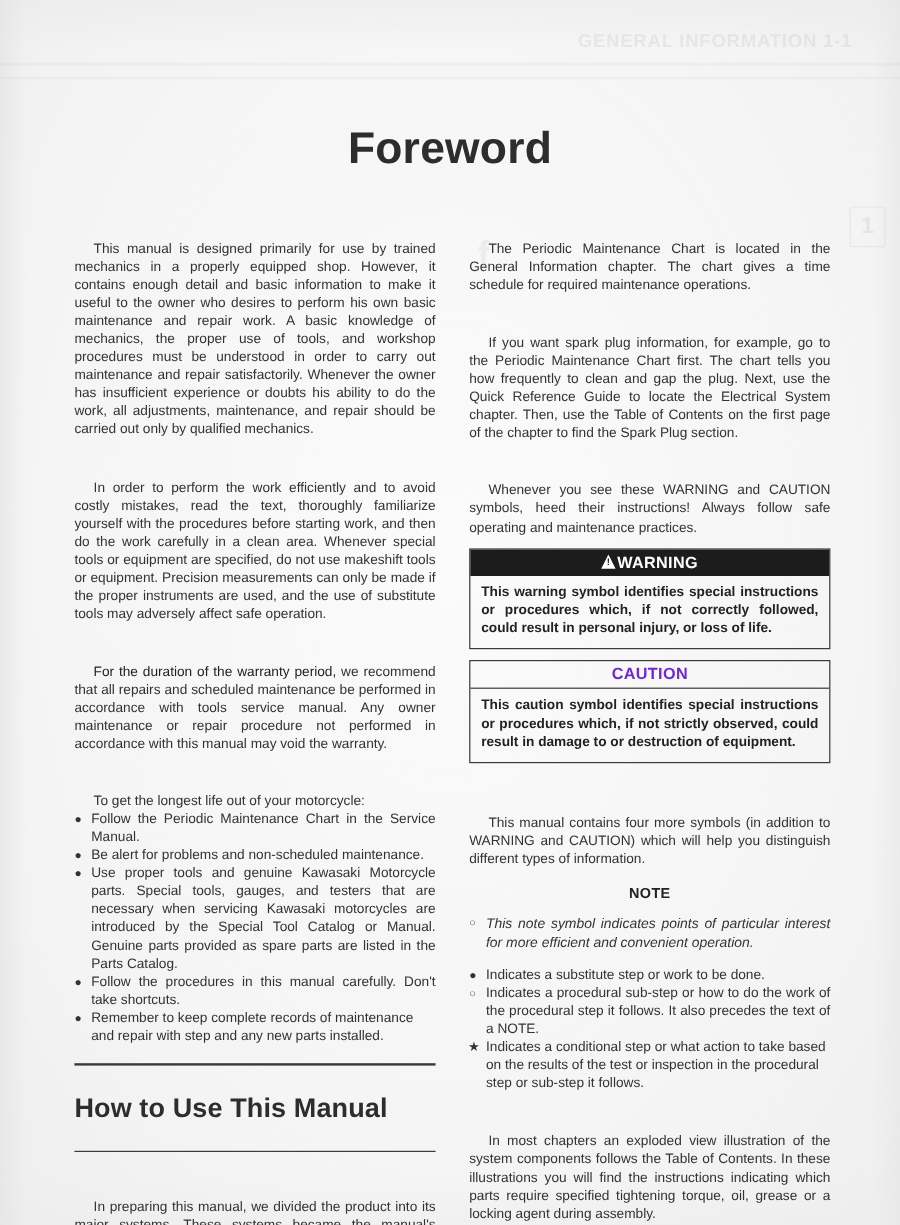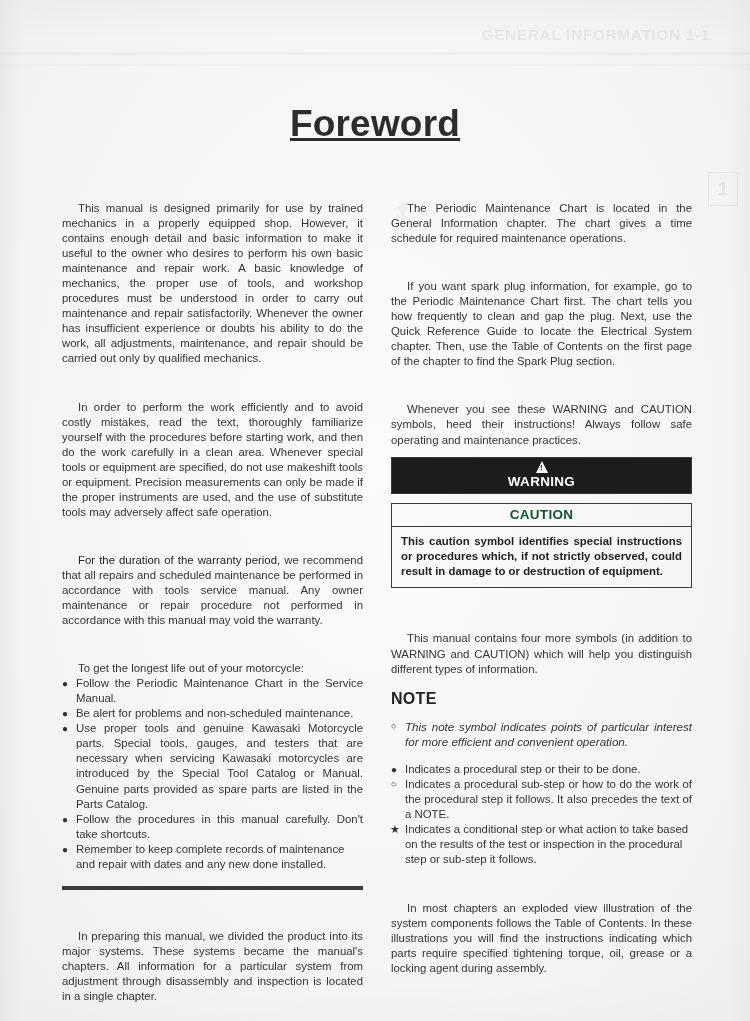--- a/index.html
+++ b/index.html
@@ -69,21 +69,20 @@
   
   .doc-title {
     position: absolute;
     top: 78px; left: 0; right: 0;
     text-align: center;
     font-size: 37px;
     font-weight: bold;
     letter-spacing: 0.2px;
     color: #2d2d2d;
     z-index: 3;
-    text-decoration: underline;
   }
 
   
   .columns {
     position: absolute;
     top: 168px; left: 62px;
     width: 630px;
     display: flex;
     gap: 28px;
     z-index: 3;
@@ -141,21 +140,21 @@
   
   .admonition { border: 1.6px solid #3a3a3a; margin: 9px 0 0 0; }
   .adm-head-dark {
     background: #1c1c1c;
     color: #fff;
     text-align: center;
     font-weight: bold;
     font-size: 13.5px;
     letter-spacing: 0.3px;
     padding: 3px 0 4px 0;
-    display: flex; align-items: center; justify-content: center; gap: 1px; flex-direction: column;
+    display: flex; align-items: center; justify-content: center; gap: 1px;
   }
   .warn-tri {
     display: inline-block;
     width: 0; height: 0;
     border-left: 6.5px solid transparent;
     border-right: 6.5px solid transparent;
     border-bottom: 12px solid #ffffff;
     position: relative;
     top: 0px;
   }
@@ -163,41 +162,41 @@
     content: "!";
     position: absolute;
     left: -1.6px; top: 2.2px;
     font-size: 8px;
     font-weight: bold;
     color: #1c1c1c;
     line-height: 9px;
   }
   .adm-head-light {
     background: transparent;
-    color: #14532d;
+    color: #6d28d9;
     text-align: center;
     font-weight: bold;
     font-size: 13.5px;
     letter-spacing: 0.3px;
     padding: 3px 0 4px 0;
     border-bottom: 1.6px solid #3a3a3a;
   }
   .adm-body {
     padding: 7px 9px 8px 9px;
     font-size: 11.4px;
     line-height: 15.3px;
     font-weight: bold;
     color: #222;
     text-align: justify;
   }
 
   .note-head {
-    text-align: left;
-    font-weight: bold;
-    font-size: 16px;
+    text-align: center;
+    font-weight: bold;
+    font-size: 12px;
     color: #222;
     margin: 13px 0 11px 0;
     letter-spacing: 0.3px;
   }
   .note-item {
     position: relative;
     padding-left: 14px;
     font-size: 11.6px;
     line-height: 15.3px;
     font-style: italic;
@@ -235,65 +234,67 @@
 
       <p class="para"><b>For the duration of the warranty period,</b><span> we recommend that all repairs and scheduled maintenance be performed in accordance with tools service manual.  Any owner maintenance or repair procedure not performed in accordance with this manual may void the warranty.</span></p>
 
       <p class="para">To get the longest life out of your motorcycle:</p>
 
       <ul class="blist">
         <li><span class="mk">●</span><span class="bullet-text">Follow the Periodic Maintenance Chart in the Service Manual.</span></li>
         <li><span class="mk">●</span><span class="bullet-text">Be alert for problems and non-scheduled maintenance.</span></li>
         <li><span class="mk">●</span><span class="bullet-text">Use proper tools and genuine Kawasaki Motorcycle parts.   Special tools, gauges, and testers that are necessary when servicing Kawasaki motorcycles are introduced by the Special Tool Catalog or Manual.  Genuine parts provided as spare parts are listed in the Parts Catalog.</span></li>
         <li><span class="mk">●</span><span class="bullet-text">Follow the procedures in this manual carefully.  Don't take shortcuts.</span></li>
-        <li><span class="mk">●</span><span class="bullet-text">Remember to keep complete records of maintenance and repair with dates and any new done installed.</span></li>
+        <li><span class="mk">●</span><span class="bullet-text">Remember to keep complete records of maintenance and repair with step and any new parts installed.</span></li>
       </ul>
 
       <div class="section-head-wrap">
         <div class="rule"></div>
+        <h2 class="section-head">How to Use This Manual</h2>
         <div class="rule thin"></div>
       </div>
 
       <div class="sp-6"></div>
       <p class="para">In preparing this manual, we divided the product into its major systems. These systems became the manual's chapters.   All information for a particular system from adjustment through disassembly and inspection is located in a single chapter.</p>
 
     </div>
 
     <div class="col-right">
 
       <p class="para">The Periodic Maintenance Chart is located in the General Information chapter.   The chart gives a time schedule for required maintenance operations.</p>
       <p class="para">If you want spark plug information, for example, go to the Periodic Maintenance Chart first.  The chart tells you how frequently to clean and gap the plug.  Next, use the Quick Reference Guide to locate the Electrical System chapter.  Then, use the Table of Contents on the first page of the chapter to find the Spark Plug section.</p>
       <p class="para">Whenever you see these WARNING and CAUTION symbols, heed their instructions!   Always follow safe operating and maintenance practices.</p>
 
       <div class="admonition">
         <div class="adm-head-dark">
           <span class="warn-tri"></span>
           <span>WARNING</span>
         </div>
+        <div class="adm-body">This warning symbol identifies special instructions or procedures which, if not correctly followed, could result in personal injury, or loss of life.</div>
       </div>
 
       <div class="admonition">
         <div class="adm-head-light">CAUTION</div>
         <div class="adm-body">This caution symbol identifies special instructions or procedures which, if not strictly observed, could result in damage to or destruction of equipment.</div>
       </div>
 
       <div class="sp-10"></div>
       <p class="para">This manual contains four more symbols (in addition to WARNING and CAUTION) which will help you distinguish different types of information.</p>
 
       <div class="note-head">NOTE</div>
 
       <div class="note-item">
         <span class="mk">○</span>
         <span>This note symbol indicates points of particular interest for more efficient and convenient operation.</span>
       </div>
 
       <div class="sp-13"></div>
 
       <ul class="blist">
-        <li><span class="mk">●</span><span class="bullet-text">Indicates a procedural step or their to be done.</span></li>
+        <li><span class="mk">●</span><span class="bullet-text">Indicates a substitute step or work to be done.</span></li>
         <li><span class="mk hollow">○</span><span class="bullet-text">Indicates a procedural sub-step or how to do the work of the procedural step it follows.  It also precedes the text of a NOTE.</span></li>
         <li><span class="mk star">★</span><span class="bullet-text">Indicates a conditional step or what action to take based on the results of the test or inspection in the procedural step or sub-step it follows.</span></li>
       </ul>
 
       <p class="para">In most chapters an exploded view illustration of the system components follows the Table of Contents.   In these illustrations you will find the instructions indicating which parts require specified tightening torque, oil, grease or a locking agent during assembly.</p>
 
     </div>
   </div>
 </div>
 

